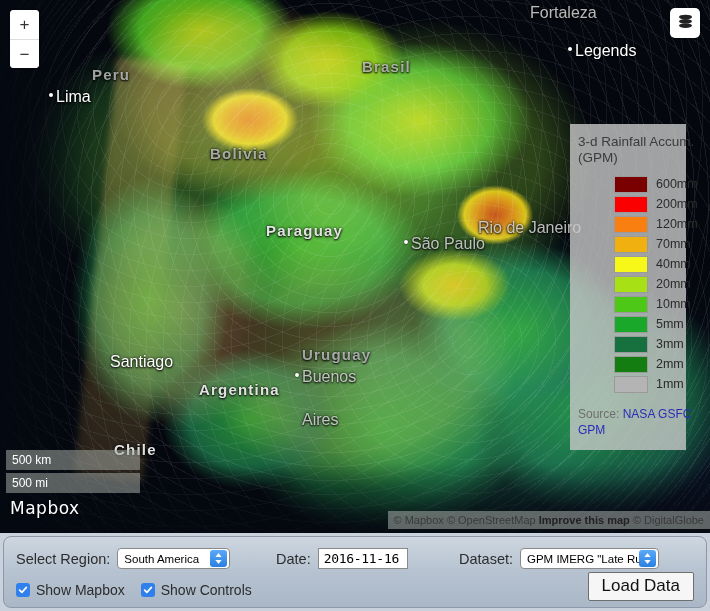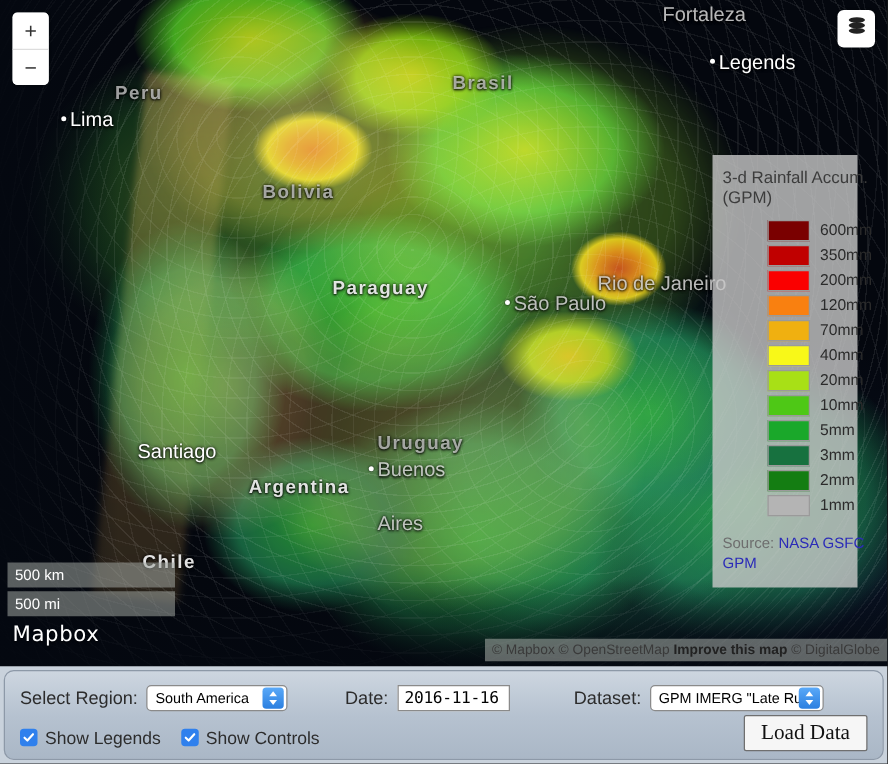--- a/index.html
+++ b/index.html
@@ -382,21 +382,21 @@
   .load-btn {
     position: absolute;
     right: 12px; bottom: 6px;
     background: #f6f6f6;
     border: 1px solid #6f6f6f;
     border-radius: 2px;
     padding: 3px 13px 4px;
     font-size: 17px;
     color: #111;
     cursor: pointer;
-    font-family: Liberation Serif, serif;
+    font-family: Liberation Sans, sans-serif;
   }
 </style>
 </head>
 <body>
 
 <div id="app">
 
   <div id="map">
     <div class="map-canvas">
       <div class="ocean"></div>
@@ -457,24 +457,20 @@
     </div>
 
     <div class="legend">
       <div class="legend-title">3-d Rainfall Accum. (GPM)</div>
       <div class="legend-rows" id="legend-rows">
           <div class="legend-row">
             <span class="legend-swatch" style="background: rgb(122, 0, 0);"></span>
             <span class="legend-label">600mm</span>
           </div>
           <div class="legend-row">
-            <span class="legend-swatch" style="background: rgb(192, 0, 0);"></span>
-            <span class="legend-label">350mm</span>
-          </div>
-          <div class="legend-row">
             <span class="legend-swatch" style="background: rgb(250, 0, 0);"></span>
             <span class="legend-label">200mm</span>
           </div>
           <div class="legend-row">
             <span class="legend-swatch" style="background: rgb(249, 128, 16);"></span>
             <span class="legend-label">120mm</span>
           </div>
           <div class="legend-row">
             <span class="legend-swatch" style="background: rgb(240, 176, 16);"></span>
             <span class="legend-label">70mm</span>
@@ -553,21 +549,21 @@
 
       </div>
 
       <div class="row2">
         <label class="check-item">
           <span class="checkbox">
             <svg width="10" height="10" viewBox="0 0 10 10">
               <path d="M1.6 5.2 L3.9 7.4 L8.4 2.4" stroke="#fff" stroke-width="1.7" fill="none" stroke-linecap="round" stroke-linejoin="round"></path>
             </svg>
           </span>
-          <span class="check-label">Show Legends</span>
+          <span class="check-label">Show Mapbox</span>
         </label>
 
         <label class="check-item">
           <span class="checkbox">
             <svg width="10" height="10" viewBox="0 0 10 10">
               <path d="M1.6 5.2 L3.9 7.4 L8.4 2.4" stroke="#fff" stroke-width="1.7" fill="none" stroke-linecap="round" stroke-linejoin="round"></path>
             </svg>
           </span>
           <span class="check-label">Show Controls</span>
         </label>

